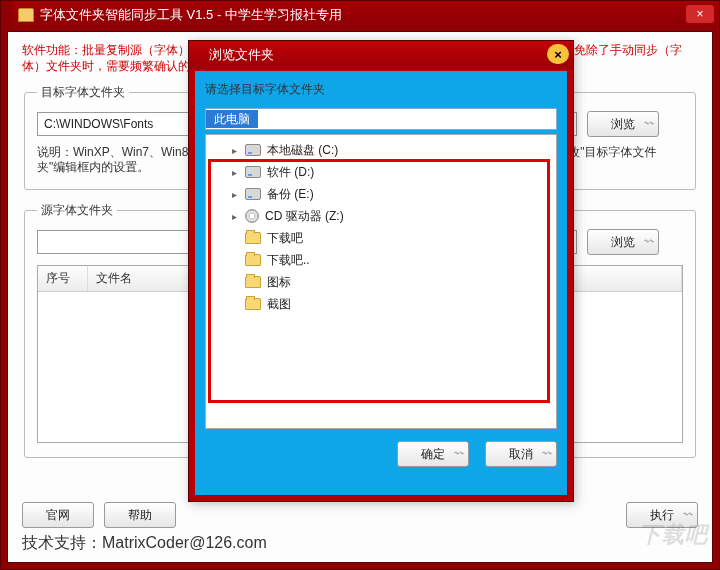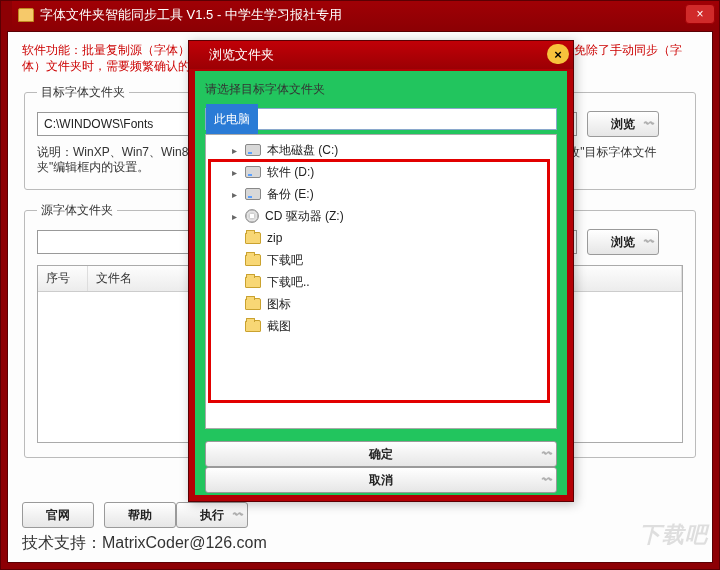--- a/index.html
+++ b/index.html
@@ -7,48 +7,48 @@
   .mainwin { position: absolute; left: 0; top: 0; width: 720px; height: 570px; background: #8d0004; border: 1px solid #5a0003; }
   .main-titlebar { height: 28px; background: linear-gradient(to bottom,#a00005,#8d0004); color: #fff; display: flex; align-items: center; padding: 0 6px; font-size: 13px; position: relative; margin-left: 11px; }
   .main-titlebar .icon { width: 16px; height: 14px; background: #f6c96a; border: 1px solid #c08a20; margin-right: 6px; border-radius: 2px 2px 0 0; }
   .main-close { position: absolute; right: 4px; top: 3px; width: 30px; height: 20px; background: #d02a2a; border-radius: 4px; color: #fff; display: flex; align-items: center; justify-content: center; font-size: 12px; cursor: pointer; border: 1px solid #a00005; }
   .main-body { position: absolute; left: 6px; right: 6px; top: 30px; bottom: 6px; background: #fdfdfd; border: 1px solid #5a0003; padding: 10px 14px; }
   .desc { color: #c00; font-size: 12px; line-height: 16px; margin-bottom: 10px; }
   fieldset { border: 1px solid #bbb; border-radius: 3px; margin-bottom: 12px; padding: 10px 12px 14px; }
   legend { font-size: 12px; color: #333; padding: 0 4px; }
   .row { display: flex; align-items: center; gap: 10px; }
   .path-box { background: #fff; border: 1px solid #999; height: 24px; width: 540px; font-size: 12px; padding: 0 6px; display: flex; align-items: center; color: #222; }
-  .btn { height: 26px; min-width: 72px; background: linear-gradient(to bottom,#fff,#e6e6e6); border: 1px solid #9a9a9a; border-radius: 3px; font-size: 12px; color: #222; display: inline-flex; align-items: center; justify-content: center; cursor: pointer; position: relative; font-weight: bold; }
+  .btn { height: 26px; min-width: 72px; background: linear-gradient(to bottom,#fff,#e6e6e6); border: 1px solid #9a9a9a; border-radius: 3px; font-size: 12px; color: #222; display: inline-flex; align-items: center; justify-content: center; cursor: pointer; position: relative; }
   .btn .flourish { position: absolute; right: 4px; top: 2px; font-size: 10px; color: #b0b0b0; }
   .hint { font-size: 12px; color: #333; margin-top: 8px; line-height: 15px; }
   .list-box { margin-top: 10px; border: 1px solid #aaa; height: 178px; background: #fff; }
   .list-head { display: flex; font-size: 12px; color: #333; background: linear-gradient(to bottom,#fdfdfd,#ececec); border-bottom: 1px solid #ccc; }
   .list-head div { padding: 4px 8px; border-right: 1px solid #ddd; }
-  .bottom-bar { position: absolute; left: 14px; right: 14px; bottom: 34px; display: flex; justify-content: flex-start; }
+  .bottom-bar { position: absolute; left: 14px; right: 14px; bottom: 34px; display: flex; justify-content: space-between; }
   .bottom-bar .left-btns { display: flex; gap: 10px; }
   .support { position: absolute; left: 14px; bottom: 8px; font-size: 16px; color: #333; }
 
   
   .dialog { position: absolute; left: 188px; top: 40px; width: 386px; height: 462px; background: #b40005; border: 1px solid #5a0003; box-shadow: 2px 2px 10px rgba(0,0,0,0.25); }
   .dlg-titlebar { height: 28px; background: linear-gradient(to bottom,#c10007,#9b0004); color: #fff; display: flex; align-items: center; padding: 0 20px; font-size: 13px; position: relative; }
   .dlg-close { position: absolute; right: 4px; top: 3px; width: 22px; height: 20px; background: #f7c23c; border-radius: 11px; color: #000; display: flex; align-items: center; justify-content: center; font-size: 13px; cursor: pointer; font-weight: bold; }
-  .dlg-body { position: absolute; left: 6px; right: 6px; top: 30px; bottom: 6px; background: #22c55e; padding: 10px 10px 8px; }
+  .dlg-body { position: absolute; left: 6px; right: 6px; top: 30px; bottom: 6px; background: #0ea5e9; padding: 10px 10px 8px; }
   .dlg-instr { font-size: 12px; color: #333; margin-bottom: 10px; }
   .path-bar { height: 22px; border: 1px solid #8aa8cc; background: #fff; margin-bottom: 4px; display: flex; align-items: center; }
-  .path-chip { background: #2a7bd6; color: #fff; font-size: 12px; padding: 2px 8px; height: 30px; display: flex; align-items: center; margin: 0; }
+  .path-chip { background: #2a7bd6; color: #fff; font-size: 12px; padding: 2px 8px; height: 18px; display: flex; align-items: center; margin: 0; }
   .tree-wrap { border: 1px solid #aaa; height: 295px; overflow: auto; padding: 4px 2px; background: #fff; position: relative; font-size: 12px; color: #222; }
   .tree-item { display: flex; align-items: center; height: 22px; padding-left: 22px; gap: 6px; cursor: pointer; }
   .tree-item .arrow { width: 9px; text-align: center; color: #666; font-size: 10px; }
   .drive-ico { width: 16px; height: 12px; background: #d8d8d8; border: 1px solid #888; border-radius: 2px; position: relative; }
   .drive-ico::after { content: ""; position: absolute; left: 2px; bottom: 1px; width: 4px; height: 2px; background: #5aa0ff; }
   .cd-ico { width: 14px; height: 14px; border-radius: 50%; background: radial-gradient(circle,#fff 25%,#cfcfcf 30%,#e8e8e8 60%,#bbb 65%); border: 1px solid #999; }
   .folder-ico { width: 16px; height: 12px; background: #f8d775; border: 1px solid #caa22f; border-radius: 2px 2px 1px 1px; position: relative; }
   .folder-ico::before { content: ""; position: absolute; left: 0; top: -3px; width: 7px; height: 3px; background: #f8d775; border: 1px solid #caa22f; border-bottom: none; border-radius: 1px 1px 0 0; }
   .highlight-box { position: absolute; border: 3px solid #e20000; pointer-events: none; }
-  .dlg-btns { display: flex; justify-content: flex-end; margin-top: 12px; flex-direction: column; }
+  .dlg-btns { display: flex; justify-content: flex-end; gap: 16px; margin-top: 12px; }
 
   .watermark { position: absolute; right: 12px; bottom: 20px; font-size: 22px; color: rgba(0,0,0,0.12); font-style: italic; font-weight: bold; letter-spacing: 1px; pointer-events: none; }
 </style>
 </head>
 <body>
 
 <div class="mainwin">
   <div class="main-titlebar">
     <span class="icon"></span>
     <span>字体文件夹智能同步工具 V1.5 - 中学生学习报社专用</span>
@@ -140,25 +140,20 @@
           <span>备份 (E:)</span>
         </div>
         <div class="tree-item">
           <span class="arrow">▸</span>
           <span class="cd-ico"></span>
           <span>CD 驱动器 (Z:)</span>
         </div>
         <div class="tree-item">
           <span class="arrow"></span>
           <span class="folder-ico"></span>
-          <span>zip</span>
-        </div>
-        <div class="tree-item">
-          <span class="arrow"></span>
-          <span class="folder-ico"></span>
           <span>下载吧</span>
         </div>
         <div class="tree-item">
           <span class="arrow"></span>
           <span class="folder-ico"></span>
           <span>下载吧..</span>
         </div>
         <div class="tree-item">
           <span class="arrow"></span>
           <span class="folder-ico"></span>

